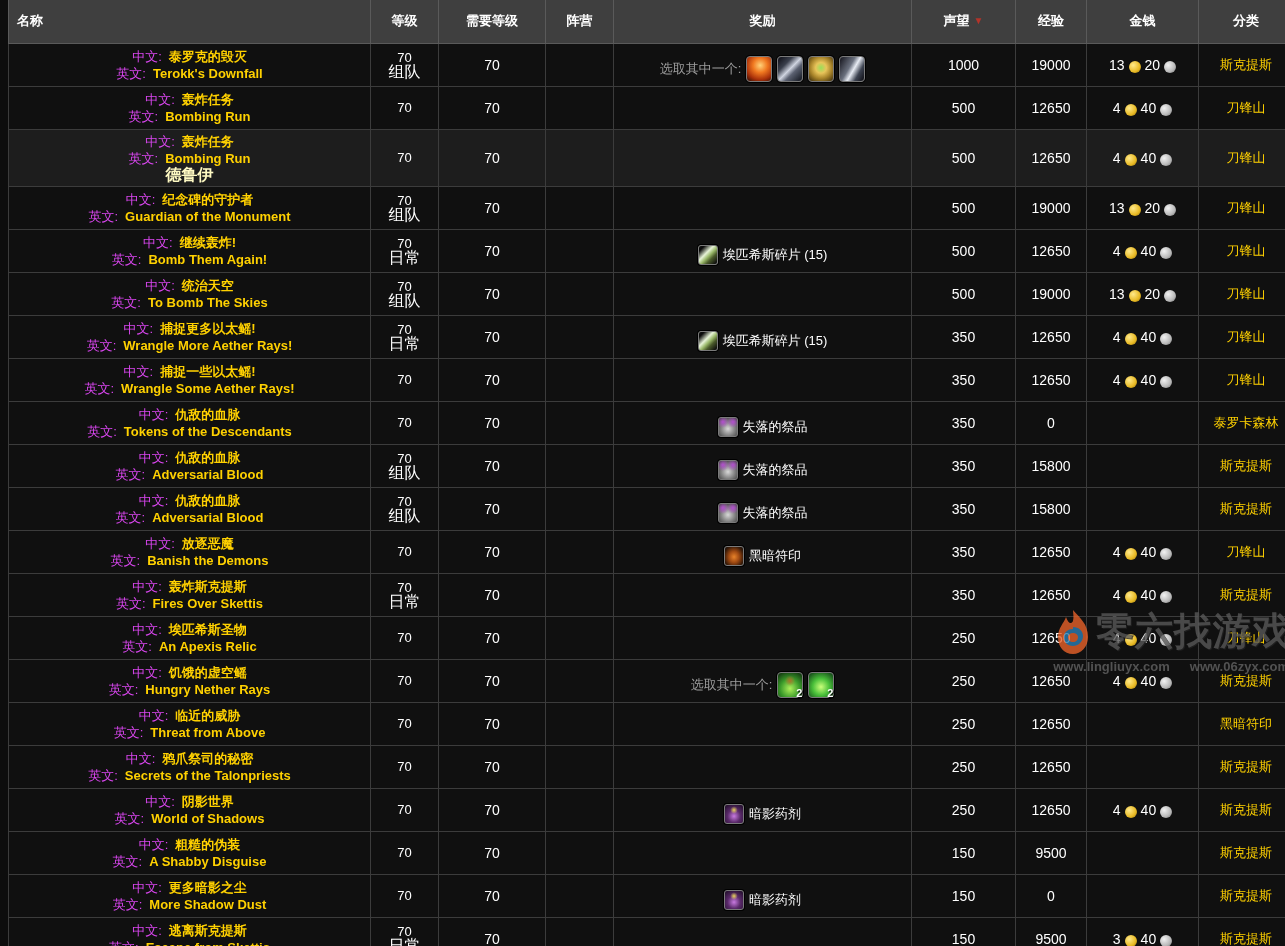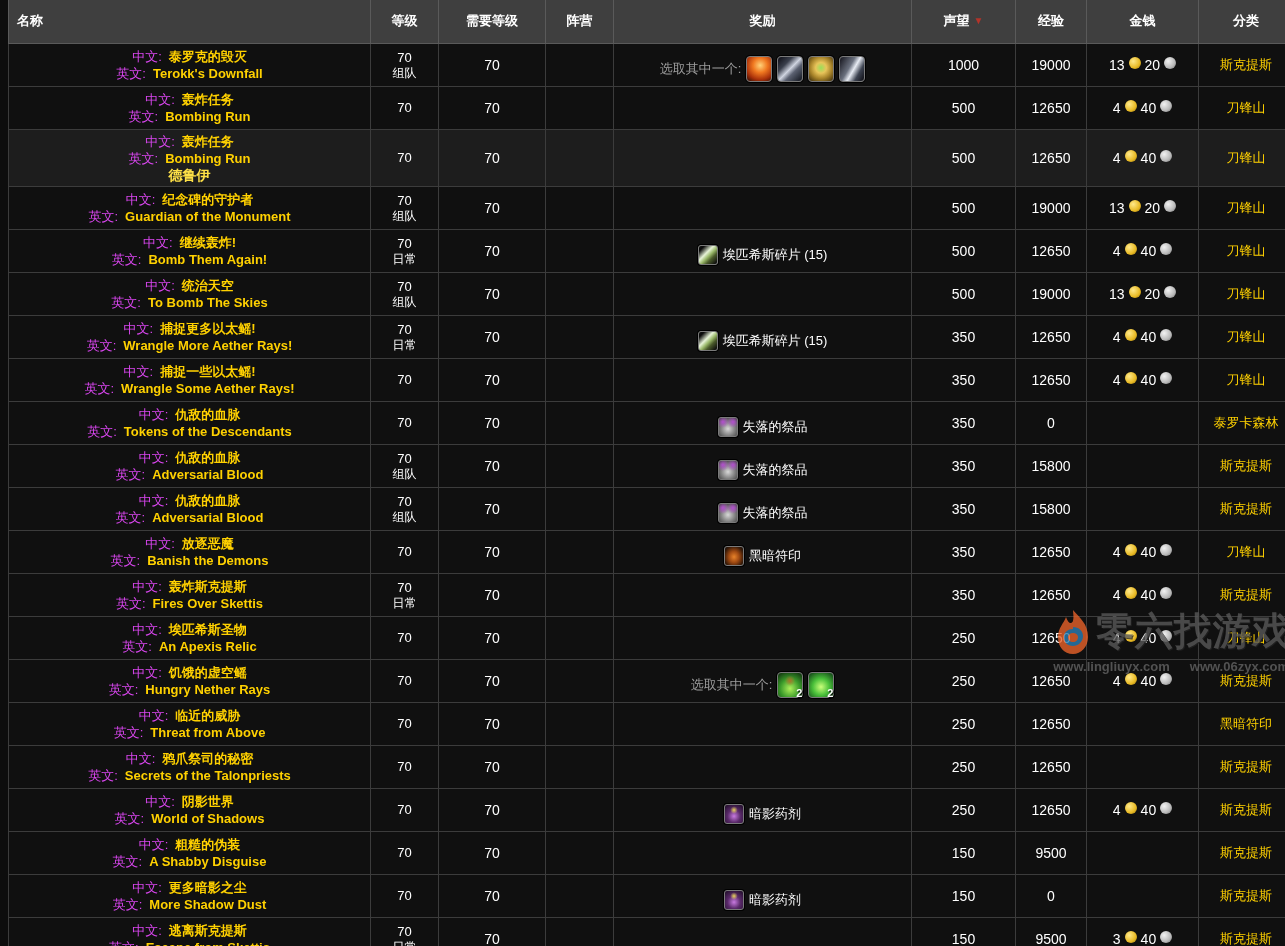--- a/index.html
+++ b/index.html
@@ -11,22 +11,22 @@
   table.quests th.col-name{text-align:left;padding-left:8px;}
   .sort-arrow{color:#b3342a;font-size:10px;margin-left:4px;vertical-align:1px;}
   table.quests td{border:1px solid #3c3c3c;background:#101010;color:#fff;font-size:13px;
     text-align:center;vertical-align:middle;padding:3px 2px;}
   table.quests tr{height:43px;}
   table.quests tr.hl td{background:#1d1d1d;}
   td.cell-name{text-align:left;padding-left:8px;}
   .name-line{line-height:17px;white-space:nowrap;}
   .name-prefix{color:#d946ef;margin-right:7px;}
   .quest-name{color:#ffd100;font-weight:bold;cursor:pointer;}
-  .class-req{color:#fde047;font-weight:bold;font-size:14px;line-height:16px;}
-  .lvl-tag{display:block;font-size:12px;line-height:14px;}
+  .class-req{color:#fef9c3;font-weight:bold;font-size:16px;line-height:16px;font-family:Liberation Serif, serif;}
+  .lvl-tag{display:block;font-size:16px;line-height:14px;font-family:Liberation Mono, monospace;}
   .lvl-num{display:block;font-size:13px;line-height:16px;}
   .reward-wrap{display:flex;align-items:center;justify-content:center;gap:5px;margin-top:8px;}
   .choose-label{color:#9d9d9d;font-size:13px;}
   .reward-label{color:#fff;font-size:13px;cursor:pointer;}
   .qicon{display:inline-block;width:24px;height:24px;border:1px solid #7a7a7a;border-radius:4px;
     box-shadow:0 0 0 1px #000;position:relative;cursor:pointer;flex:0 0 auto;}
   .qicon.small{width:18px;height:18px;border-radius:3px;}
   .qty-badge{position:absolute;right:0;bottom:-2px;color:#fff;font-size:11px;font-weight:bold;
     text-shadow:1px 1px 1px #000;}
   .fiery-mace-icon{background:radial-gradient(circle at 55% 35%,#ffd27a 0%,#f07820 35%,#a8300a 70%,#2a0a02 100%);}
@@ -36,21 +36,21 @@
   .apexis-shard-icon{background:linear-gradient(135deg,#0c0c0c 15%,#e8f4d8 40%,#9ab86a 55%,#4a5a2a 70%,#0c0c0c 95%);}
   .lost-offering-icon{background:radial-gradient(circle at 22% 22%,#b44fd0 0%,rgba(0,0,0,0) 30%),
     radial-gradient(circle at 78% 22%,#b44fd0 0%,rgba(0,0,0,0) 30%),
     radial-gradient(circle at 50% 60%,#d8d8d8 0%,#888888 45%,#2c2c2c 100%);}
   .dark-rune-icon{background:radial-gradient(ellipse at 50% 55%,#e8832a 0%,#a04a12 40%,#3c1c08 75%,#0c0c0c 100%);}
   .shadow-potion-icon{background:radial-gradient(circle at 50% 28%,#e8d45a 0%,rgba(0,0,0,0) 24%),
     radial-gradient(circle at 50% 62%,#c87ae0 0%,#5a2a6a 45%,#1c0c24 100%);}
   .green-potion-icon{background:radial-gradient(circle at 50% 32%,#a8742a 0%,rgba(0,0,0,0) 26%),
     radial-gradient(circle at 50% 65%,#aef05a 0%,#3a9a2a 50%,#0c2a0c 100%);}
   .green-vial-icon{background:radial-gradient(circle at 50% 58%,#caff7a 0%,#4ac03a 45%,#0c3a14 100%);}
-  .money-wrap{display:flex;align-items:flex-start;justify-content:center;gap:4px;font-size:14px;}
+  .money-wrap{display:flex;align-items:flex-end;justify-content:center;gap:4px;font-size:14px;}
   .coin{display:inline-block;width:12px;height:12px;border-radius:50%;}
   .coin-gold{background:radial-gradient(circle at 35% 35%,#ffe98a,#e8b923 60%,#8a6a10);}
   .coin-silver{background:radial-gradient(circle at 35% 35%,#f2f2f2,#b8b8b8 60%,#6a6a6a);}
   .num{font-size:14px;color:#fff;}
   .category{color:#ffd100;font-size:13px;cursor:pointer;}
   .watermark{position:absolute;right:2px;bottom:0;pointer-events:none;text-align:right;margin-top:36px;}
   .wm-top{display:flex;align-items:center;justify-content:flex-end;gap:4px;}
   .wm-brand{font-size:38px;font-weight:bold;color:#585858;opacity:.8;letter-spacing:1px;
     text-shadow:1px 1px 0 #222;}
   .wm-urls{display:flex;justify-content:flex-end;gap:20px;font-size:13px;font-weight:bold;

